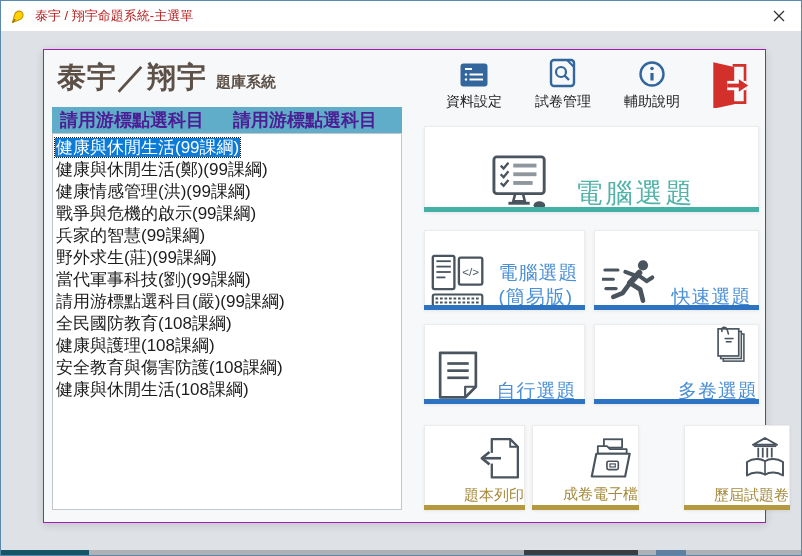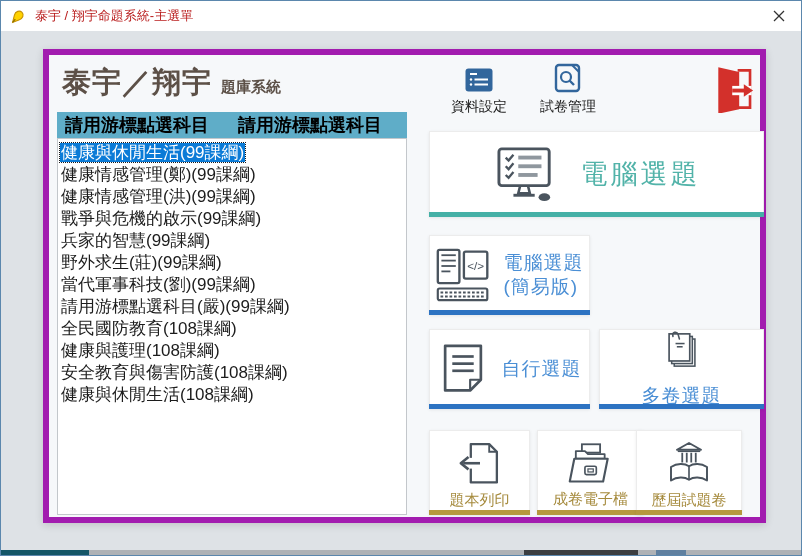--- a/index.html
+++ b/index.html
@@ -4,57 +4,57 @@
 <style>
   html,body{margin:0;padding:0;background:#9aa0a6;}
   *{box-sizing:border-box;font-family:"Liberation Sans","DejaVu Sans",sans-serif;}
   .window{position:relative;width:802px;height:556px;background:#dee2e6;border:1px solid #5b87ad;overflow:hidden;}
   
   .titlebar{position:absolute;left:0;top:0;width:100%;height:30px;background:#ffffff;display:flex;align-items:center;}
   .titlebar .app-icon{margin:0 8px 0 8px;width:18px;height:18px;flex:0 0 auto;}
   .titlebar .title{font-size:13px;color:#b91c1c;}
   .close-btn{position:absolute;right:6px;top:4px;width:32px;height:22px;display:flex;align-items:center;justify-content:center;cursor:default;}
   
-  .panel{position:absolute;left:42px;top:48px;width:723px;height:474px;background:#f6f8fa;border:6px solid #a21caf;box-shadow:0 2px 8px rgba(0,0,0,.14);}
+  .panel{position:absolute;left:42px;top:48px;width:723px;height:474px;background:#f6f8fa;border:1px solid #a21caf;box-shadow:0 2px 8px rgba(0,0,0,.14);}
   .logo{position:absolute;left:13px;top:8px;white-space:nowrap;color:#5c5047;}
   .logo .logo-main{font-size:29px;font-weight:bold;letter-spacing:1px;}
   .logo .logo-sub{font-size:15px;font-weight:bold;margin-left:9px;}
   
-  .list-header{position:absolute;left:8px;top:57px;width:350px;height:26px;background:#5fadc8;color:#000000;font-weight:bold;font-size:18px;line-height:26px;white-space:nowrap;overflow:hidden;}
+  .list-header{position:absolute;left:8px;top:57px;width:350px;height:26px;background:#5fadc8;color:#4c1d95;font-weight:bold;font-size:18px;line-height:26px;white-space:nowrap;overflow:hidden;}
   .list-header span{display:inline-block;}
   .list-header .h1{margin-left:8px;}
   .list-header .h2{margin-left:24px;}
   .listbox{position:absolute;left:8px;top:83px;width:350px;height:377px;background:#ffffff;border:1px solid #c3c7cb;padding:3px 0 0 2px;overflow:hidden;}
   .subject{font-size:17px;line-height:22px;color:#1c1c1c;white-space:nowrap;}
   .subject span{padding:0 1px;}
   .subject.selected span{background:#0b7bd7;color:#fff;outline:1px dotted #1a1a1a;}
   
   .tb-group{position:absolute;top:10px;width:84px;text-align:center;cursor:default;}
   .tb-group .tb-icon{height:28px;display:flex;align-items:flex-end;justify-content:center;}
   .tb-group .tb-label{font-size:14px;color:#1c1c1c;margin-top:5px;}
   .exit-btn{position:absolute;left:660px;top:10px;width:48px;height:48px;}
   
-  .card{position:absolute;background:#fff;border:1px solid #ececec;box-shadow:0 1px 3px rgba(0,0,0,.08);display:flex;align-items:center;justify-content:center;cursor:default;}
+  .card{position:absolute;background:#fff;border:1px solid #ececec;box-shadow:0 1px 3px rgba(0,0,0,.08);display:flex;align-items:flex-end;justify-content:center;cursor:default;}
   .card .bar{position:absolute;left:-1px;right:-1px;bottom:-1px;height:5px;}
   .bar-teal{background:#45b0a6;}
   .bar-blue{background:#2d73c2;}
   .bar-gold{background:#b6983e;}
   .card-primary{left:380px;top:76px;width:335px;height:86px;gap:22px;}
   .card-primary .card-label{font-size:27px;color:#52b3a9;letter-spacing:3px;}
   .card-mid{height:80px;gap:14px;}
   .card-mid .card-label{font-size:19px;color:#4b8fd5;letter-spacing:1px;line-height:24px;}
   .c-easy{left:380px;top:180px;width:161px;}
   .c-quick{left:550px;top:180px;width:165px;}
   .c-self{left:380px;top:274px;width:161px;}
   .c-multi{left:550px;top:274px;width:165px;flex-direction:column;}
   .card-small{top:375px;height:85px;flex-direction:column;gap:4px;padding-top:6px;}
   .card-small .card-label{font-size:15px;color:#a58a3c;white-space:nowrap;}
   .c-print{left:380px;width:101px;}
   .c-efile{left:488px;width:107px;}
-  .c-past{left:587px;width:106px;}
+  .c-past{left:640px;width:106px;}
   
   .taskbar{position:absolute;left:0;bottom:0;width:100%;height:5px;background:#aeb2b6;}
   .taskbar i{position:absolute;top:0;height:100%;display:block;}
 </style>
 </head>
 <body>
 
 <div class="window">
 
   <div class="titlebar">
@@ -76,21 +76,21 @@
     <div class="logo">
       <span class="logo-main">泰宇／翔宇</span><span class="logo-sub">題庫系統</span>
     </div>
 
     <div class="list-header">
       <span class="h1">請用游標點選科目</span>
       <span class="h2">請用游標點選科目</span>
     </div>
     <div class="listbox">
         <div class="subject selected"><span>健康與休閒生活(99課綱)</span></div>
-        <div class="subject"><span>健康情感管理(鄭)(99課綱)</span></div>
+        <div class="subject"><span>健康與休閒生活(鄭)(99課綱)</span></div>
         <div class="subject"><span>健康情感管理(洪)(99課綱)</span></div>
         <div class="subject"><span>戰爭與危機的啟示(99課綱)</span></div>
         <div class="subject"><span>兵家的智慧(99課綱)</span></div>
         <div class="subject"><span>野外求生(莊)(99課綱)</span></div>
         <div class="subject"><span>當代軍事科技(劉)(99課綱)</span></div>
         <div class="subject"><span>請用游標點選科目(嚴)(99課綱)</span></div>
         <div class="subject"><span>全民國防教育(108課綱)</span></div>
         <div class="subject"><span>健康與護理(108課綱)</span></div>
         <div class="subject"><span>安全教育與傷害防護(108課綱)</span></div>
         <div class="subject"><span>健康與休閒生活(108課綱)</span></div>
@@ -112,20 +112,30 @@
     <div class="tb-group" style="left:477px;">
       <div class="tb-icon">
         <svg width="28" height="30" viewBox="0 0 28 30">
           <rect x="2" y="2" width="23" height="26" rx="3" fill="none" stroke="#32669c" stroke-width="2.4"></rect>
           <path d="M18,2 L25,9" stroke="#32669c" stroke-width="2"></path>
           <circle cx="12" cy="14" r="5" fill="none" stroke="#32669c" stroke-width="2.2"></circle>
           <line x1="15.5" y1="17.5" x2="20" y2="22" stroke="#32669c" stroke-width="2.4"></line>
         </svg>
       </div>
       <div class="tb-label">試卷管理</div>
+    </div>
+    <div class="tb-group" style="left:566px;">
+      <div class="tb-icon">
+        <svg width="28" height="28" viewBox="0 0 28 28">
+          <circle cx="14" cy="14" r="11.5" fill="none" stroke="#32669c" stroke-width="2.4"></circle>
+          <circle cx="14" cy="8.5" r="1.8" fill="#32669c"></circle>
+          <line x1="14" y1="13" x2="14" y2="20.5" stroke="#32669c" stroke-width="3.2"></line>
+        </svg>
+      </div>
+      <div class="tb-label">輔助說明</div>
     </div>
     <div class="exit-btn">
       <svg width="48" height="48" viewBox="0 0 56 62">
         <path d="M34,7 H50 V55 H34" fill="none" stroke="#d3302b" stroke-width="3.4"></path>
         <path d="M9,3 L36,9 V57 L9,63 z" fill="#d3302b"></path>
         <circle cx="31" cy="33" r="2.4" fill="#fff"></circle>
         <line x1="27" y1="33" x2="52" y2="33" stroke="#fff" stroke-width="12"></line>
         <line x1="27" y1="33" x2="43" y2="33" stroke="#d3302b" stroke-width="5"></line>
         <path d="M42,25 L54,33 L42,41 z" fill="#d3302b"></path>
       </svg>
@@ -158,20 +168,35 @@
         <rect x="31" y="5" width="26" height="30" rx="2" fill="none" stroke="#4a545e" stroke-width="2.6"></rect>
         <text x="44" y="25" font-size="13" text-anchor="middle" fill="#4a545e" font-family="'DejaVu Sans Mono',monospace">&lt;/&gt;</text>
         <rect x="2" y="46" width="55" height="13" rx="2" fill="none" stroke="#4a545e" stroke-width="2.4"></rect>
         <line x1="5" y1="50.5" x2="54" y2="50.5" stroke="#4a545e" stroke-width="2.2" stroke-dasharray="3 2"></line>
         <line x1="5" y1="55" x2="54" y2="55" stroke="#4a545e" stroke-width="2.2" stroke-dasharray="3 2"></line>
       </svg>
       <span class="card-label"><span>電腦選題</span><br><span>(簡易版)</span></span>
       <div class="bar bar-blue"></div>
     </div>
 
+    <div class="card card-mid c-quick">
+      <svg width="56" height="52" viewBox="0 0 60 56">
+        <line x1="3" y1="14" x2="17" y2="14" stroke="#4a545e" stroke-width="3.4" stroke-linecap="round"></line>
+        <line x1="0" y1="24" x2="12" y2="24" stroke="#4a545e" stroke-width="3.4" stroke-linecap="round"></line>
+        <line x1="4" y1="34" x2="15" y2="34" stroke="#4a545e" stroke-width="3.4" stroke-linecap="round"></line>
+        <circle cx="44" cy="9" r="5.5" fill="#4a545e"></circle>
+        <path d="M40,17 L30,28" stroke="#4a545e" stroke-width="6.5" stroke-linecap="round" fill="none"></path>
+        <path d="M38,19 L48,26 L54,22" stroke="#4a545e" stroke-width="4.4" stroke-linecap="round" fill="none"></path>
+        <path d="M36,20 L25,16" stroke="#4a545e" stroke-width="4.4" stroke-linecap="round" fill="none"></path>
+        <path d="M30,28 L41,35 L44,47" stroke="#4a545e" stroke-width="5" stroke-linecap="round" stroke-linejoin="round" fill="none"></path>
+        <path d="M30,28 L22,39 L12,43" stroke="#4a545e" stroke-width="5" stroke-linecap="round" stroke-linejoin="round" fill="none"></path>
+      </svg>
+      <span class="card-label">快速選題</span>
+      <div class="bar bar-blue"></div>
+    </div>
 
     <div class="card card-mid c-self">
       <svg width="50" height="54" viewBox="0 0 56 60">
         <path d="M8,4 H48 V42 L36,54 H8 z" fill="none" stroke="#4a545e" stroke-width="3" stroke-linejoin="round"></path>
         <path d="M48,42 H36 V54" fill="none" stroke="#4a545e" stroke-width="2.4" stroke-linejoin="round"></path>
         <line x1="16" y1="16" x2="40" y2="16" stroke="#4a545e" stroke-width="3"></line>
         <line x1="16" y1="24" x2="40" y2="24" stroke="#4a545e" stroke-width="3"></line>
         <line x1="16" y1="32" x2="40" y2="32" stroke="#4a545e" stroke-width="3"></line>
       </svg>
       <span class="card-label">自行選題</span>

